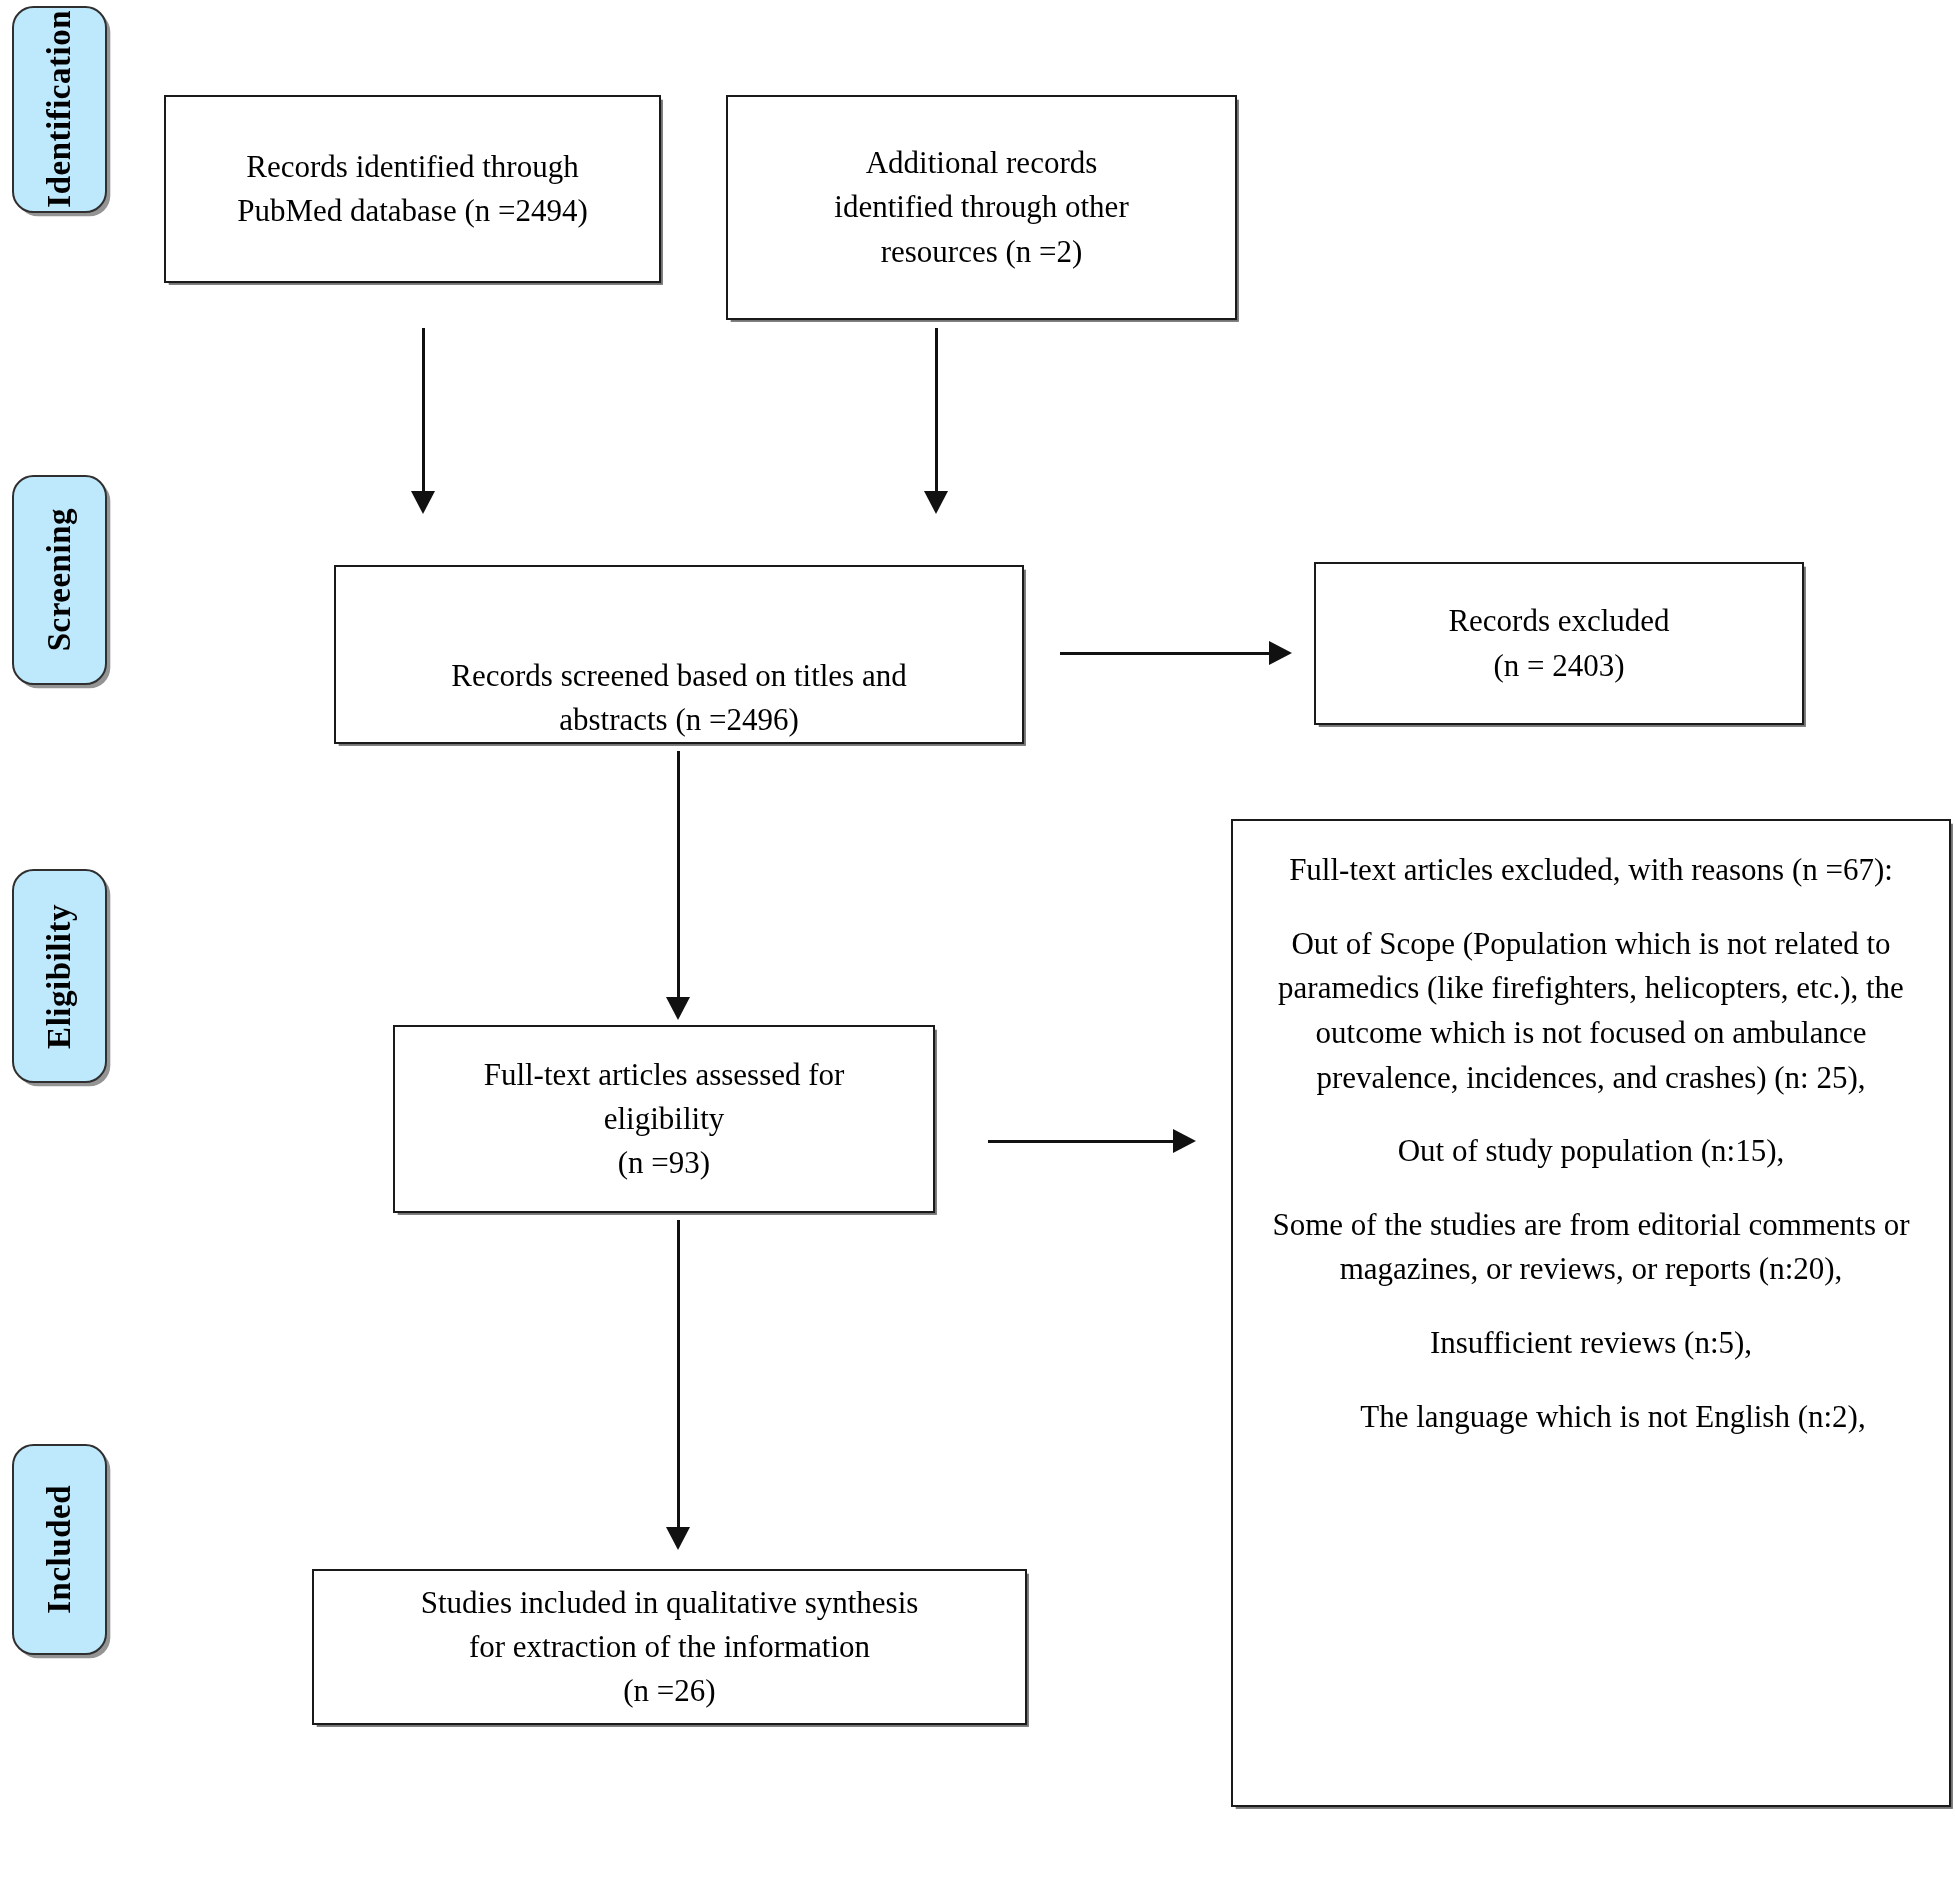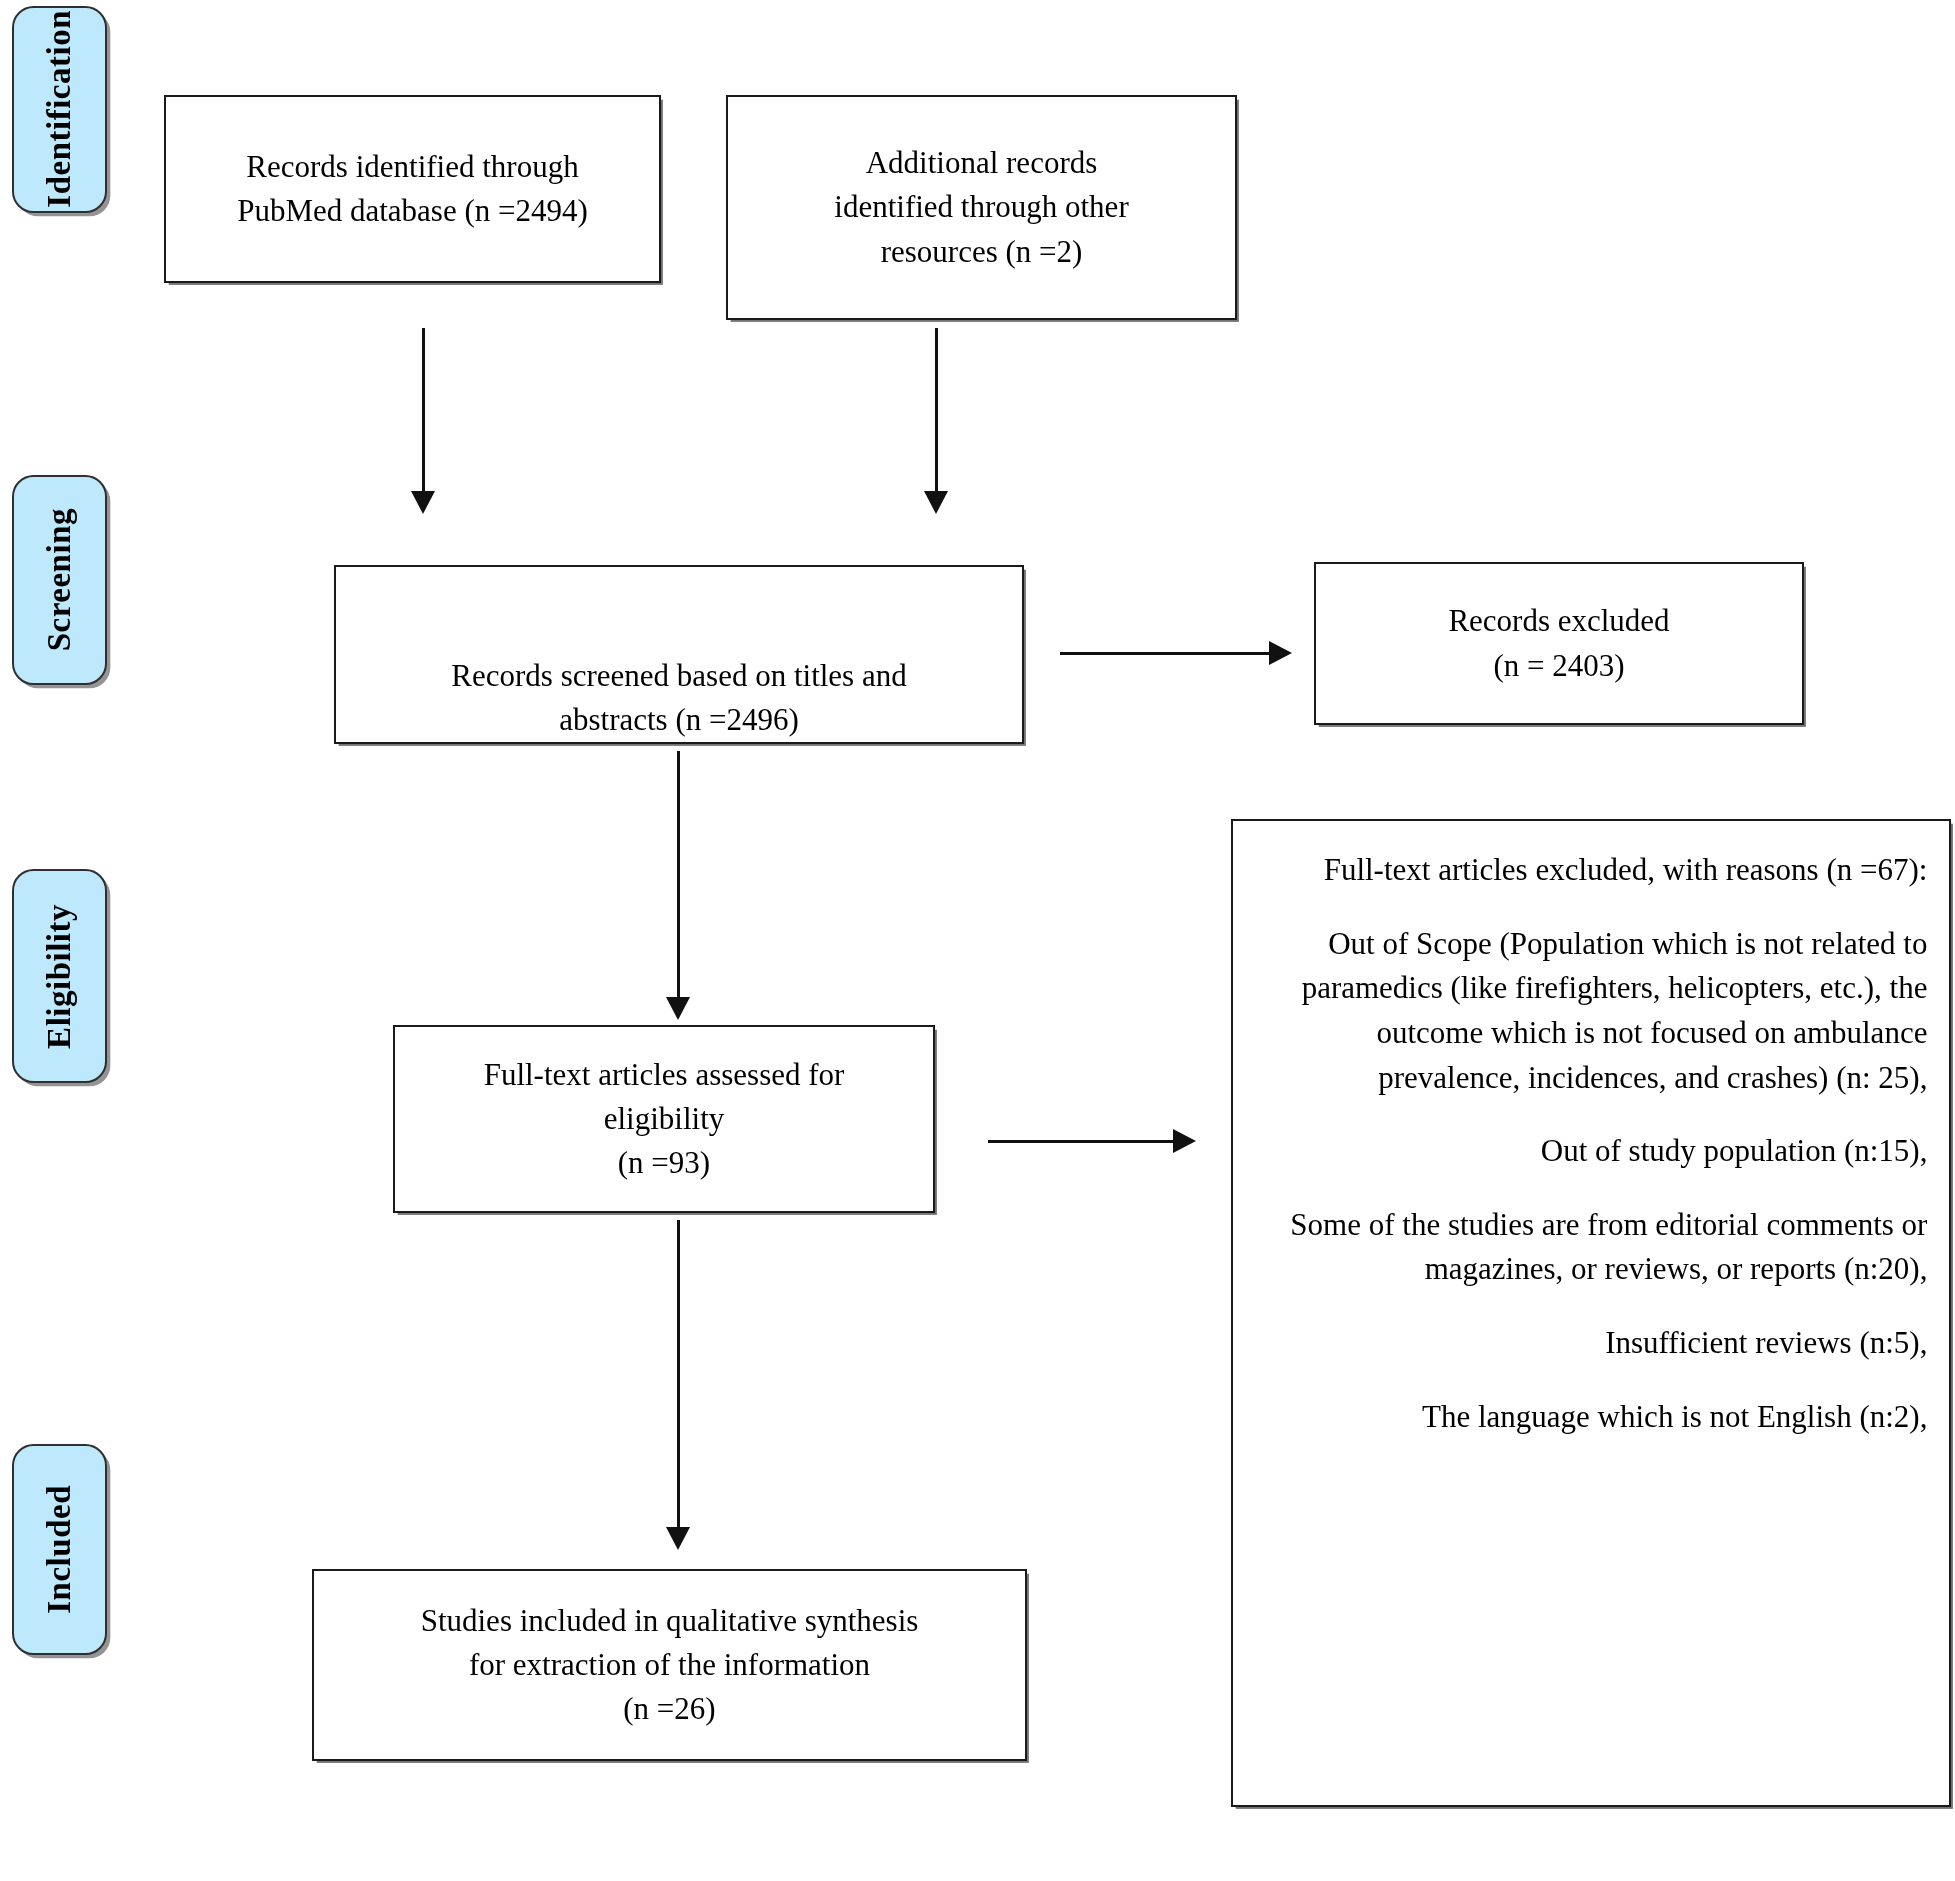--- a/index.html
+++ b/index.html
@@ -56,21 +56,21 @@
     line-height: 1.42;
     color: #000000;
     padding: 0 13px;
     white-space: pre-line;
   }
   .flow-box.leftal {
     align-items: flex-start;
     justify-content: flex-start;
   }
   .flow-box.leftal .btext {
-    text-align: right;
+    text-align: center;
     padding: 27px 21.6px 0 21.6px;
     white-space: normal;
   }
   .reason-para {
     margin: 0 0 29px 0;
     font-size: 31px;
     line-height: 1.44;
   }
   .reason-para:last-child { margin-bottom: 0; margin-left: 44px; }
 
@@ -172,20 +172,20 @@
     <div class="btext">
       <p class="reason-para">Full-text articles excluded, with reasons (n =67):</p>
       <p class="reason-para">Out of Scope (Population which is not related to paramedics (like firefighters, helicopters, etc.), the outcome which is not focused on ambulance prevalence, incidences, and crashes) (n: 25),</p>
       <p class="reason-para">Out of study population (n:15),</p>
       <p class="reason-para">Some of the studies are from editorial comments or magazines, or reviews, or reports (n:20),</p>
       <p class="reason-para">Insufficient reviews (n:5),</p>
       <p class="reason-para">The language which is not English (n:2),</p>
     </div>
   </div>
 
-  <div class="flow-box" style="left:312px; top:1569px; width:715px; height:192px;">
+  <div class="flow-box" style="left:312px; top:1569px; width:715px; height:156px;">
     <div class="btext">Studies included in qualitative synthesis
 for extraction of the information
 (n =26)</div>
   </div>
 
 </div>
 
 
 </body></html>

